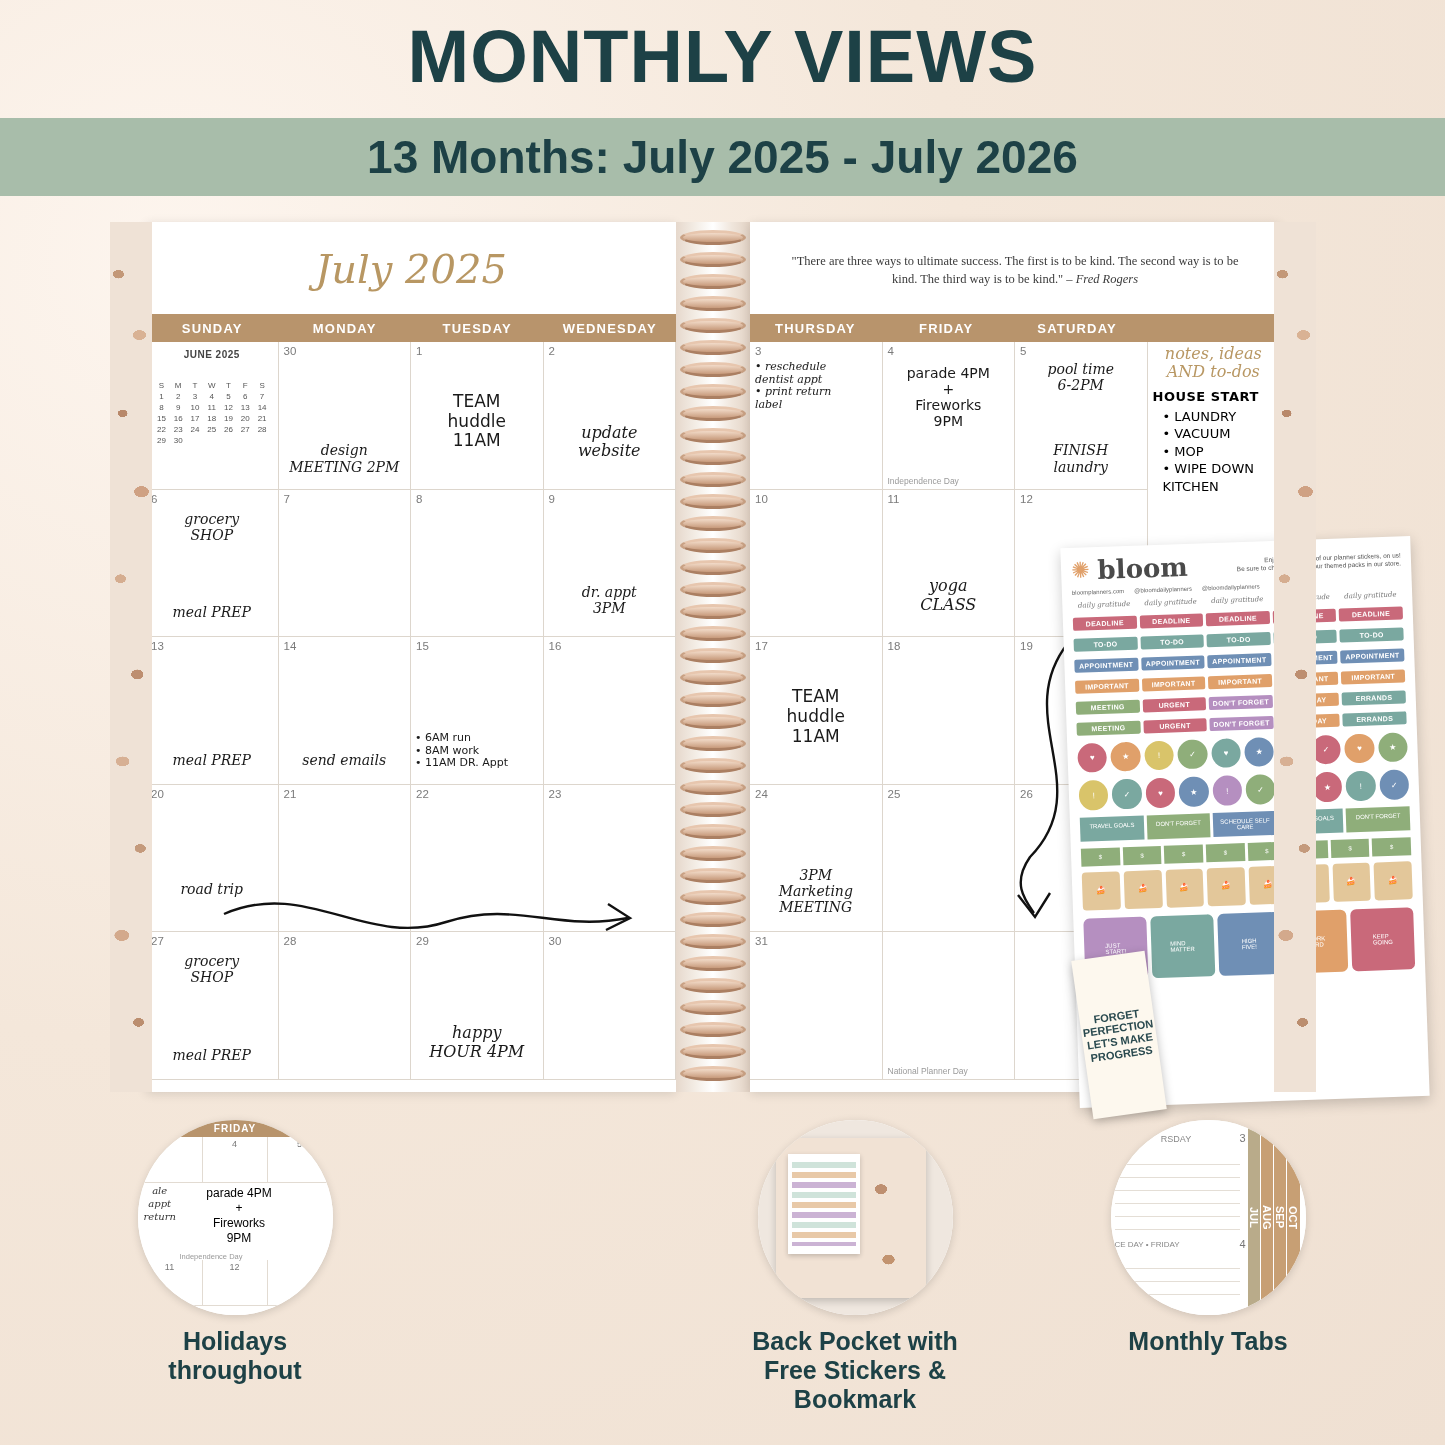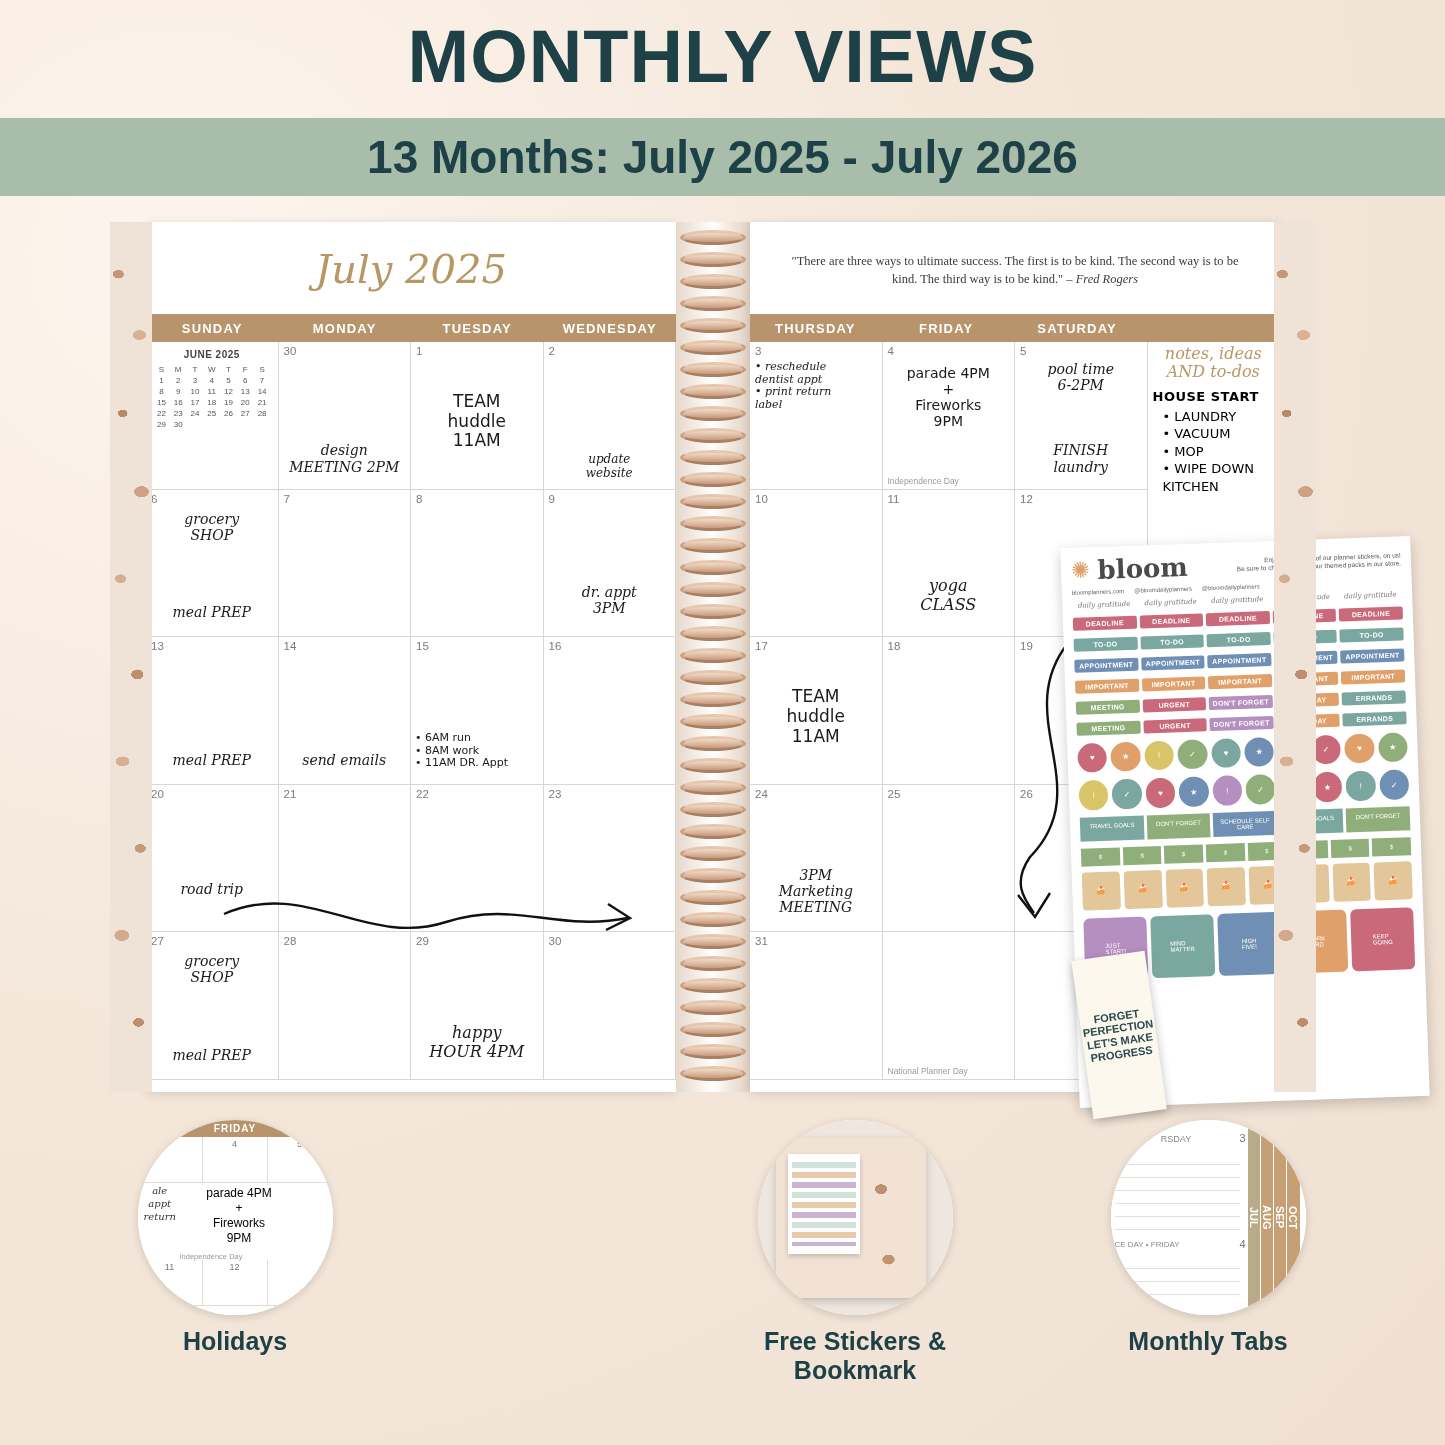--- a/index.html
+++ b/index.html
@@ -135,21 +135,21 @@
     text-align:center; margin-top:6px;
   }
   .hw.script { font-family:"DejaVu Serif", serif; font-style:italic; }
   .hw.small { font-size:11px; text-align:left; }
   .hw.bottom { position:absolute; bottom:8px; left:0; width:100%; }
   .hw.mid { position:absolute; top:50%; transform:translateY(-50%); left:0; width:100%; }
 
   .mini-cal {
     font-size:8px; color:#555; line-height:1.25; padding:4px 2px; text-align:center;
   }
-  .mini-cal .mc-title { font-size:10px; font-weight:bold; letter-spacing:.5px; margin-bottom:3px; color:#444; }
+  .mini-cal .mc-title { font-size:10px; font-weight:bold; letter-spacing:.5px; margin-bottom:19px; color:#444; }
   .mini-cal table { width:100%; border-collapse:collapse; }
   .mini-cal td, .mini-cal th { font-weight:normal; padding:0.5px 0; font-size:8px; }
   .notes-title {
     font-family:"DejaVu Serif", serif; font-style:italic;
     font-size:16px; color:#b89763; text-align:center; line-height:1.1;
   }
   .notes-list {
     font-family:"DejaVu Sans", sans-serif; font-size:13px; line-height:1.35; margin-top:8px;
   }
   .notes-list .head { font-weight:bold; letter-spacing:.5px; }
@@ -304,21 +304,21 @@
 MEETING 2PM</div>
         </div>
         <div class="cell">
           <div class="num">1</div>
           <div class="hw mid" style="white-space:pre-line;font-size:17px">TEAM
 huddle
 11AM</div>
         </div>
         <div class="cell">
           <div class="num">2</div>
-          <div class="hw script bottom" style="bottom:8px;white-space:pre-line;font-size:12px">update
+          <div class="hw script bottom" style="bottom:28px;white-space:pre-line;font-size:16px">update
 website</div>
         </div>
 
         <div class="cell">
           <div class="num">6</div>
           <div class="hw script" style="white-space:pre-line">grocery
 SHOP</div>
           <div class="hw script bottom" style="bottom:16px">meal PREP</div>
         </div>
         <div class="cell">
@@ -692,39 +692,41 @@
           </div>
           <div class="mini-cellrow" style="position:absolute;left:0;right:0;top:140px">
             <div><span>11</span></div>
             <div><span>12</span></div>
             <div></div>
           </div>
         </div>
       </div>
       <div class="f-caption">
         <div>Holidays</div>
+        <div>throughout</div>
       </div>
     </div>
 
 
     <div class="feature" style="left:705px;top:0">
       <div class="circle">
         <div style="position:absolute;inset:0;background:#efe7df"></div>
         <div style="position:absolute;left:18px;top:18px;width:150px;height:160px;background:#f1e2d4;
           background-image:
             radial-gradient(ellipse 12px 9px at 25% 18%, #cfa183 60%, transparent 62%),
             radial-gradient(ellipse 10px 8px at 70% 32%, #be8f70 60%, transparent 62%),
             radial-gradient(ellipse 13px 10px at 35% 58%, #d7b093 60%, transparent 62%),
             radial-gradient(ellipse 10px 8px at 75% 76%, #c2936f 60%, transparent 62%);
           box-shadow:0 3px 8px rgba(0,0,0,.2)"></div>
         <div style="position:absolute;left:30px;top:34px;width:72px;height:100px;background:#fff;box-shadow:0 2px 5px rgba(0,0,0,.2)"></div>
         <div style="position:absolute;left:34px;top:42px;width:64px;height:84px;
           background:repeating-linear-gradient(180deg,#cfe3da 0 6px,#fff 6px 10px, #e8c9a8 10px 16px,#fff 16px 20px,#cbb3d4 20px 26px,#fff 26px 30px)"></div>
       </div>
       <div class="f-caption">
+        <div>Back Pocket with</div>
         <div>Free Stickers &amp; Bookmark</div>
       </div>
     </div>
 
     <div class="feature" style="left:1058px;top:0">
       <div class="circle">
         <div style="position:absolute;inset:0;background:#fff"></div>
         <div style="position:absolute;left:6px;top:14px;right:70px;font-size:9px;color:#888">RSDAY</div>
         <div style="position:absolute;right:60px;top:12px;font-size:11px;color:#777">3</div>
         <div style="position:absolute;left:4px;right:66px;top:32px;height:78px;

